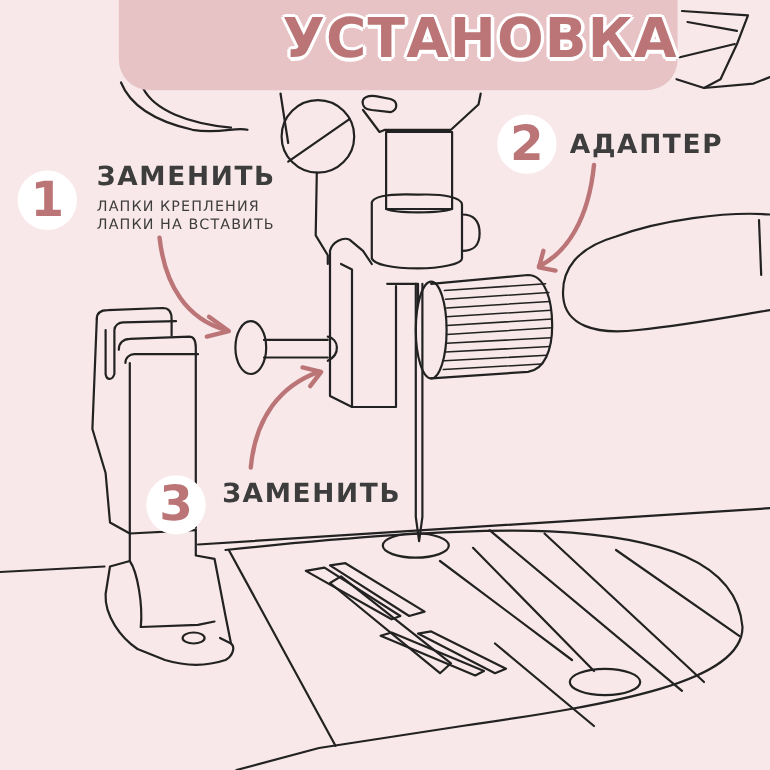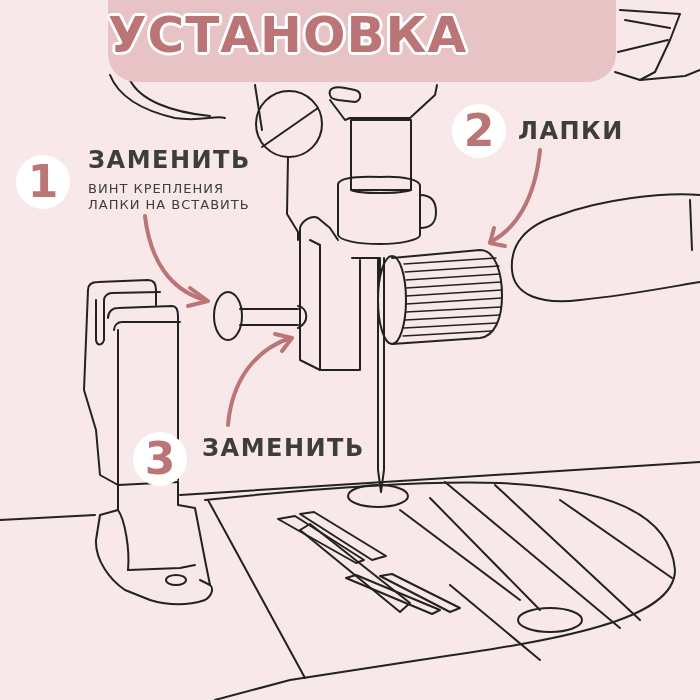--- a/index.html
+++ b/index.html
@@ -1,19 +1,19 @@
 <!DOCTYPE html>
 <html><head>
 <meta charset="utf-8">
 <style>
   html,body{margin:0;padding:0;}
   body{width:700px;height:700px;overflow:hidden;background:#f8e8ea;position:relative;font-family:"DejaVu Sans","Liberation Sans",sans-serif;}
   #art{position:absolute;left:0;top:0;width:700px;height:700px;}
   .banner{position:absolute;left:108px;top:0;width:508px;height:82px;background:#e8c3c6;border-radius:0 0 28px 28px;}
-  .title{position:absolute;left:108px;top:6px;width:508px;text-align:left;font-family:"DejaVu Sans",sans-serif;font-weight:bold;font-size:50px;letter-spacing:1px;color:#bc7577;
+  .title{position:absolute;left:108px;top:6px;width:508px;text-align:right;font-family:"DejaVu Sans",sans-serif;font-weight:bold;font-size:50px;letter-spacing:1px;color:#bc7577;
     -webkit-text-stroke:0px;text-shadow:
       3px 0 0 #fff,-3px 0 0 #fff,0 3px 0 #fff,0 -3px 0 #fff,
       2px 2px 0 #fff,-2px -2px 0 #fff,2px -2px 0 #fff,-2px 2px 0 #fff;}
   .badge{position:absolute;width:54px;height:54px;border-radius:50%;background:#fff;color:#bc7577;font-weight:bold;font-size:44px;line-height:54px;text-align:center;font-family:"DejaVu Sans",sans-serif;}
   .step-title{position:absolute;font-weight:bold;font-size:24px;color:#3d3d3d;letter-spacing:1.5px;font-family:"DejaVu Sans",sans-serif;}
   .step-sub{position:absolute;font-size:13px;color:#3d3d3d;letter-spacing:1px;line-height:17px;font-family:"DejaVu Sans",sans-serif;}
 </style>
 </head>
 <body>
 
@@ -111,20 +111,20 @@
     <path d="M228 425 C232 380 255 350 290 338"></path>
     <path d="M275 334 L292 338 L282 351"></path>
   </g>
 </svg>
 
 <div class="banner"></div>
 <div class="title">УСТАНОВКА</div>
 
 <div class="badge" style="left:16px;top:155px;">1</div>
 <div class="step-title" style="left:88px;top:146px;">ЗАМЕНИТЬ</div>
-<div class="step-sub" style="left:88px;top:180px;">ВИНТ КРЕПЛЕНИЯ</div>
+<div class="step-sub" style="left:88px;top:180px;">ЛАПКИ КРЕПЛЕНИЯ</div>
 <div class="step-sub" style="left:88px;top:196px;">ЛАПКИ НА ВСТАВИТЬ</div>
 
 <div class="badge" style="left:452px;top:104px;">2</div>
-<div class="step-title" style="left:518px;top:117px;">ЛАПКИ</div>
+<div class="step-title" style="left:518px;top:117px;">АДАПТЕР</div>
 
 <div class="badge" style="left:133px;top:432px;">3</div>
 <div class="step-title" style="left:202px;top:434px;">ЗАМЕНИТЬ</div>
 
 </body></html>

